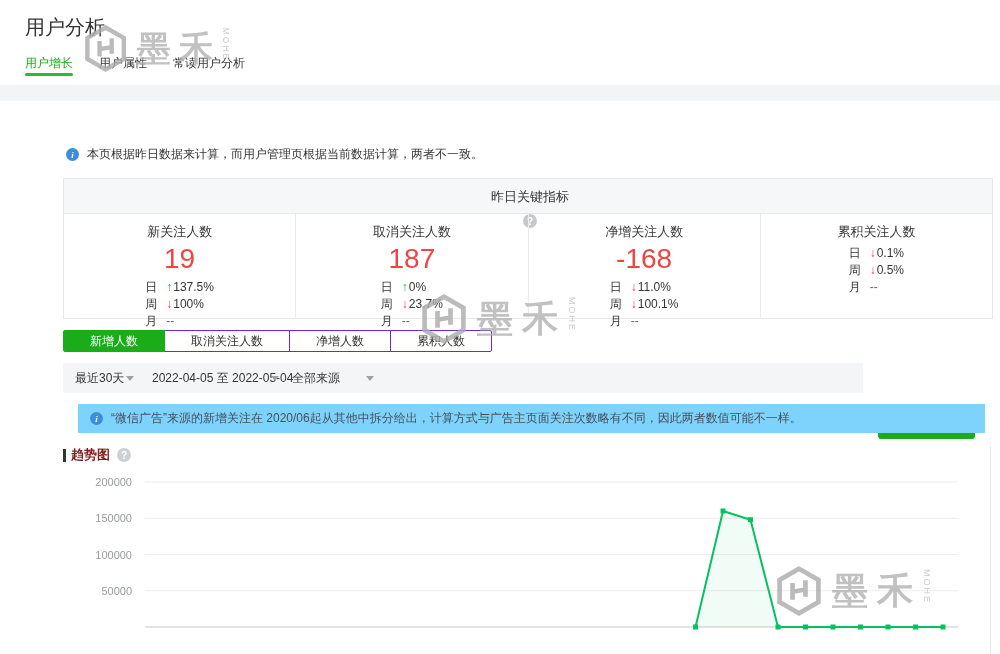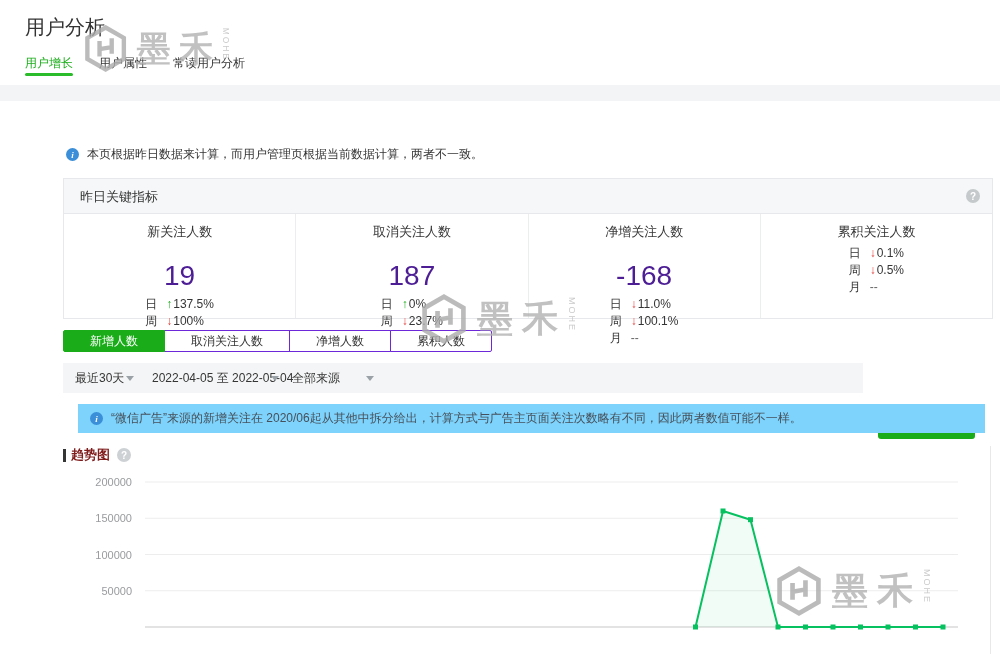--- a/index.html
+++ b/index.html
@@ -17,29 +17,29 @@
 
   
   .info-line { position:absolute; left:66px; top:146px; display:flex; align-items:center; font-size:12px; color:#353535; }
   .i-icon { width:13px; height:13px; border-radius:50%; background:#3a8fd8; color:#fff; font-size:9px; font-weight:bold; font-style:italic;
             display:inline-flex; align-items:center; justify-content:center; margin-right:8px; flex:none; font-family:"Liberation Serif",serif; }
   .i-icon::before { content:"i"; }
 
   
   .metrics-panel { position:absolute; left:63px; top:178px; width:930px; height:141px; border:1px solid #e6e8eb; background:#fff; }
   .metrics-header { height:35px; background:#f5f7f8; border-bottom:1px solid #e6e8eb; font-size:13px; color:#353535;
-                    line-height:35px; padding:0 12px 0 16px; display:flex; justify-content:space-between; align-items:center; }
+                    line-height:35px; padding:0 12px 0 16px; display:flex; justify-content:space-between; align-items:center;flex-direction:column; }
   .q-icon { width:14px; height:14px; border-radius:50%; background:#c5c9cc; color:#fff; font-size:10px; font-weight:bold;
             display:inline-flex; align-items:center; justify-content:center; cursor:pointer; }
   .q-icon::before { content:"?"; }
   .metrics-body { display:flex; height:104px; }
   .metric-col { flex:1; text-align:center; padding-top:9px; }
   .metric-col + .metric-col { border-left:1px solid #ebedef; }
   .metric-label { font-size:13px; color:#353535; }
-  .metric-value { font-size:28px; color:#4c1d95; margin-top:19px; }
+  .metric-value { font-size:28px; color:#ef4444; margin-top:2px; }
   .metric-stats { width:max-content; margin:4px auto 0; text-align:left; font-size:12px; line-height:17px; }
   .stat-key { color:#353535; margin-right:9px; }
   .stat-arrow { margin-right:1px; font-weight:bold; }
   .dir-up .stat-arrow { color:#1aad19; }
   .dir-down .stat-arrow { color:#e64340; }
   .stat-pct { color:#353535; }
   .dir-none .stat-pct { color:#666; }
 
   
   .seg-group { position:absolute; left:63px; top:330px; display:flex; font-size:12px; }

